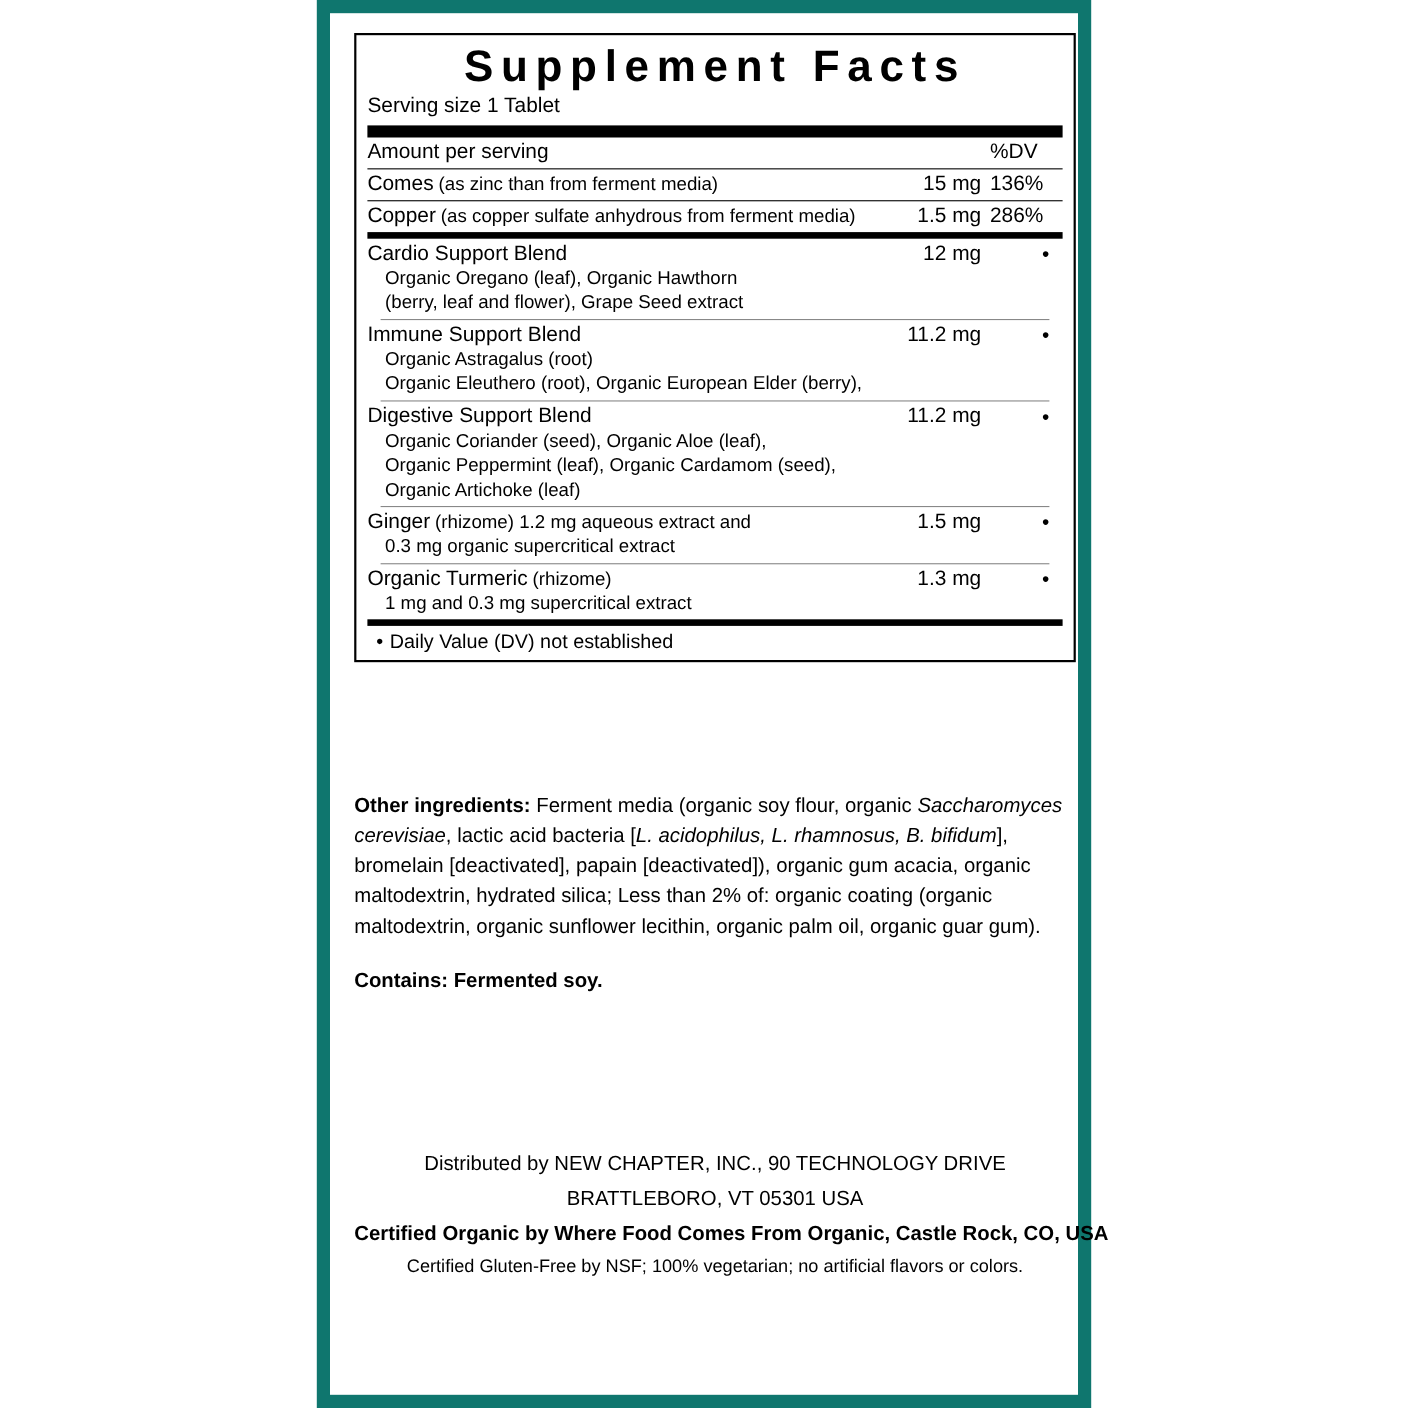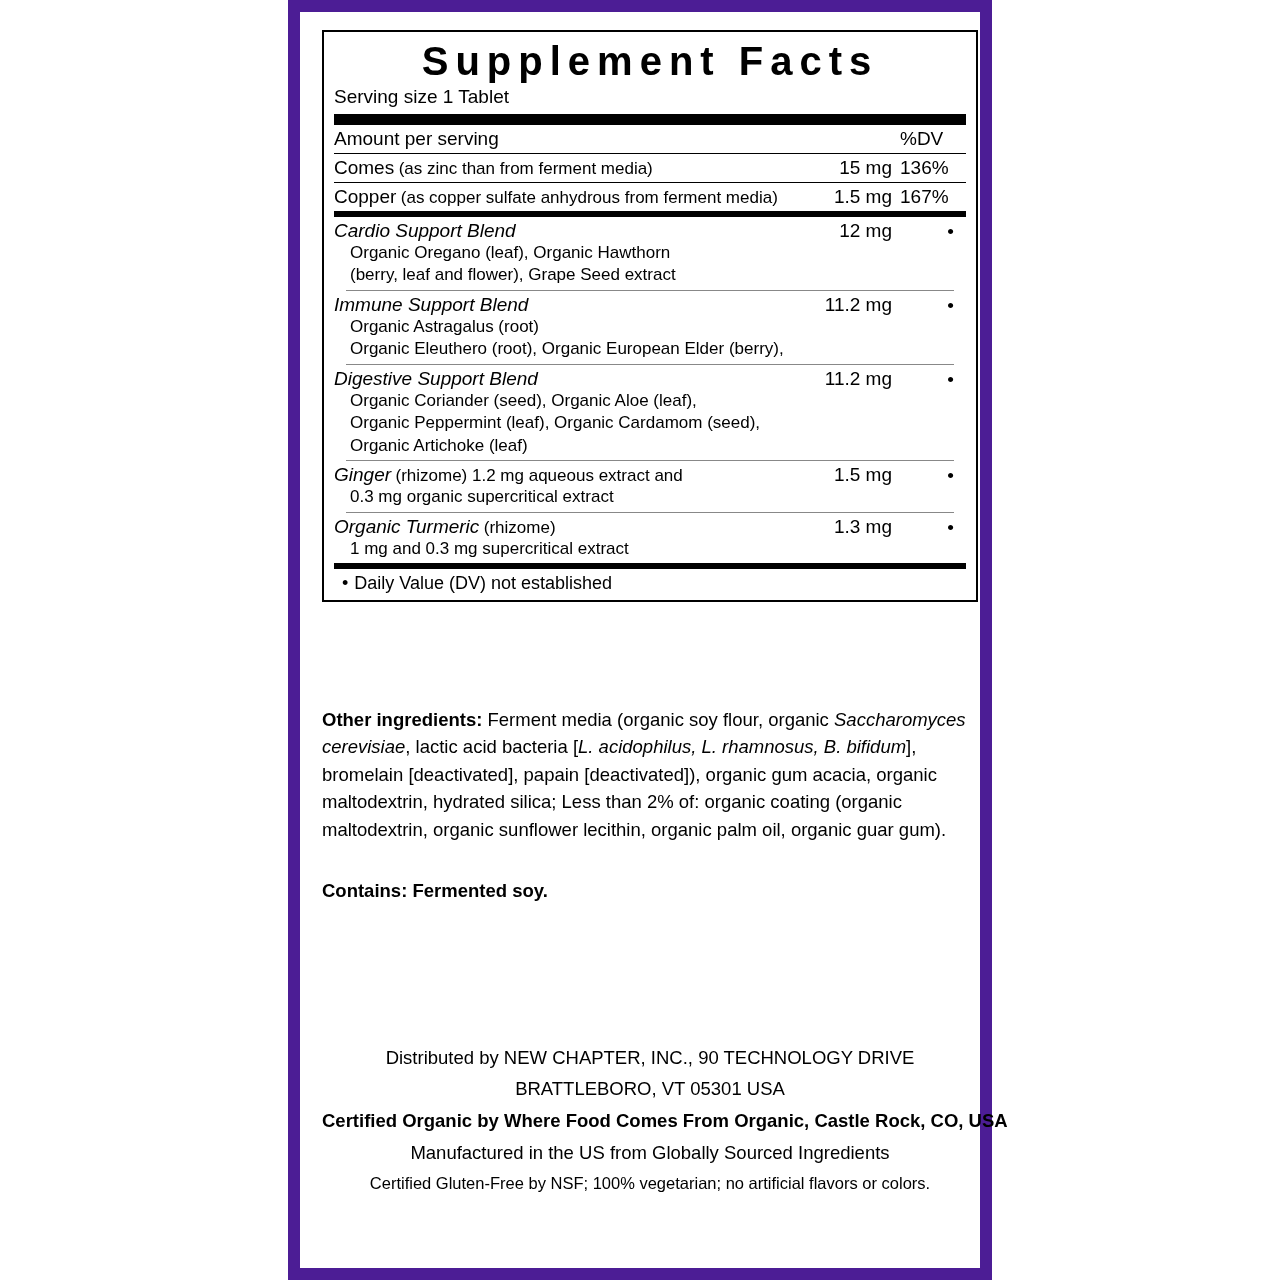--- a/index.html
+++ b/index.html
@@ -19,21 +19,21 @@
     width: 1280px;
     height: 1280px;
     background: #ffffff;
   }
   .purple-frame {
     position: absolute;
     left: 288px;
     top: 0px;
     width: 704px;
     height: 1280px;
-    background: #4c1d95;
+    background: #0f766e;
     box-sizing: border-box;
   }
   .white-card {
     position: absolute;
     left: 12px;
     top: 12px;
     right: 12px;
     bottom: 12px;
     background: #ffffff;
   }
@@ -125,40 +125,40 @@
   }
   .hdr-row .lbl { font-size: 19px; }
   .nutrient-name {
     font-size: 19px;
   }
   .nutrient-desc {
     font-size: 17px;
   }
   .blend-name {
     font-size: 19px;
-    font-style: italic;
   }
   .blend-sub {
     font-size: 17px;
     padding-left: 16px;
     line-height: 1.32;
   }
   .footnote {
     font-size: 18px;
     padding: 4px 10px 6px 18px;
   }
   .footnote .bullet { margin-right: 6px; }
 
   
   .oi {
     position: absolute;
     left: 22px;
     width: 656px;
     font-size: 18.5px;
     line-height: 1.48;
+    margin-top: 12px;
   }
   .oi b { font-weight: bold; }
   .oi i { font-style: italic; }
 
   .contains {
     position: absolute;
     left: 22px;
     font-size: 18.5px;
     font-weight: bold;
   }
@@ -219,21 +219,21 @@
             <span class="amt">15 mg</span>
             <span class="dv">136%</span>
           </div>
 
           <div class="rule-thin"></div>
 
           <div class="row">
             <span class="nutrient-name">Copper</span>
             <span class="nutrient-desc">(as copper sulfate anhydrous from ferment media)</span>
             <span class="amt">1.5 mg</span>
-            <span class="dv">167%</span>
+            <span class="dv">286%</span>
           </div>
 
           <div class="rule-med"></div>
 
           <div class="row">
             <div class="blend-name">Cardio Support Blend</div>
             <div class="blend-sub">Organic Oregano (leaf), Organic Hawthorn</div>
             <div class="blend-sub">(berry, leaf and flower), Grape Seed extract</div>
             <span class="amt">12 mg</span>
             <span class="dot">•</span>
@@ -295,20 +295,19 @@
         <div class="oi" style="top: 694px;">
           <b>Other ingredients:</b><span> Ferment media (organic soy flour, organic </span><i>Saccharomyces cerevisiae</i><span>, lactic acid bacteria [</span><i>L. acidophilus, L. rhamnosus, B. bifidum</i><span>], bromelain [deactivated], papain [deactivated]), organic gum acacia, organic maltodextrin, hydrated silica; Less than 2% of: organic coating (organic maltodextrin, organic sunflower lecithin, organic palm oil, organic guar gum).</span>
         </div>
 
         <div class="contains" style="top: 868px;">Contains: Fermented soy.</div>
 
         <div class="footer" style="top: 1030px;">
           <div class="line1">Distributed by NEW CHAPTER, INC., 90 TECHNOLOGY DRIVE</div>
           <div class="line2">BRATTLEBORO, VT 05301 USA</div>
           <div class="certified">Certified Organic by Where Food Comes From Organic, Castle Rock, CO, USA</div>
-          <div class="mfg">Manufactured in the US from Globally Sourced Ingredients</div>
           <div class="glutenfree">Certified Gluten-Free by NSF; 100% vegetarian; no artificial flavors or colors.</div>
         </div>
 
       </div>
     </div>
   </div>
 </div>
 
 </body></html>

